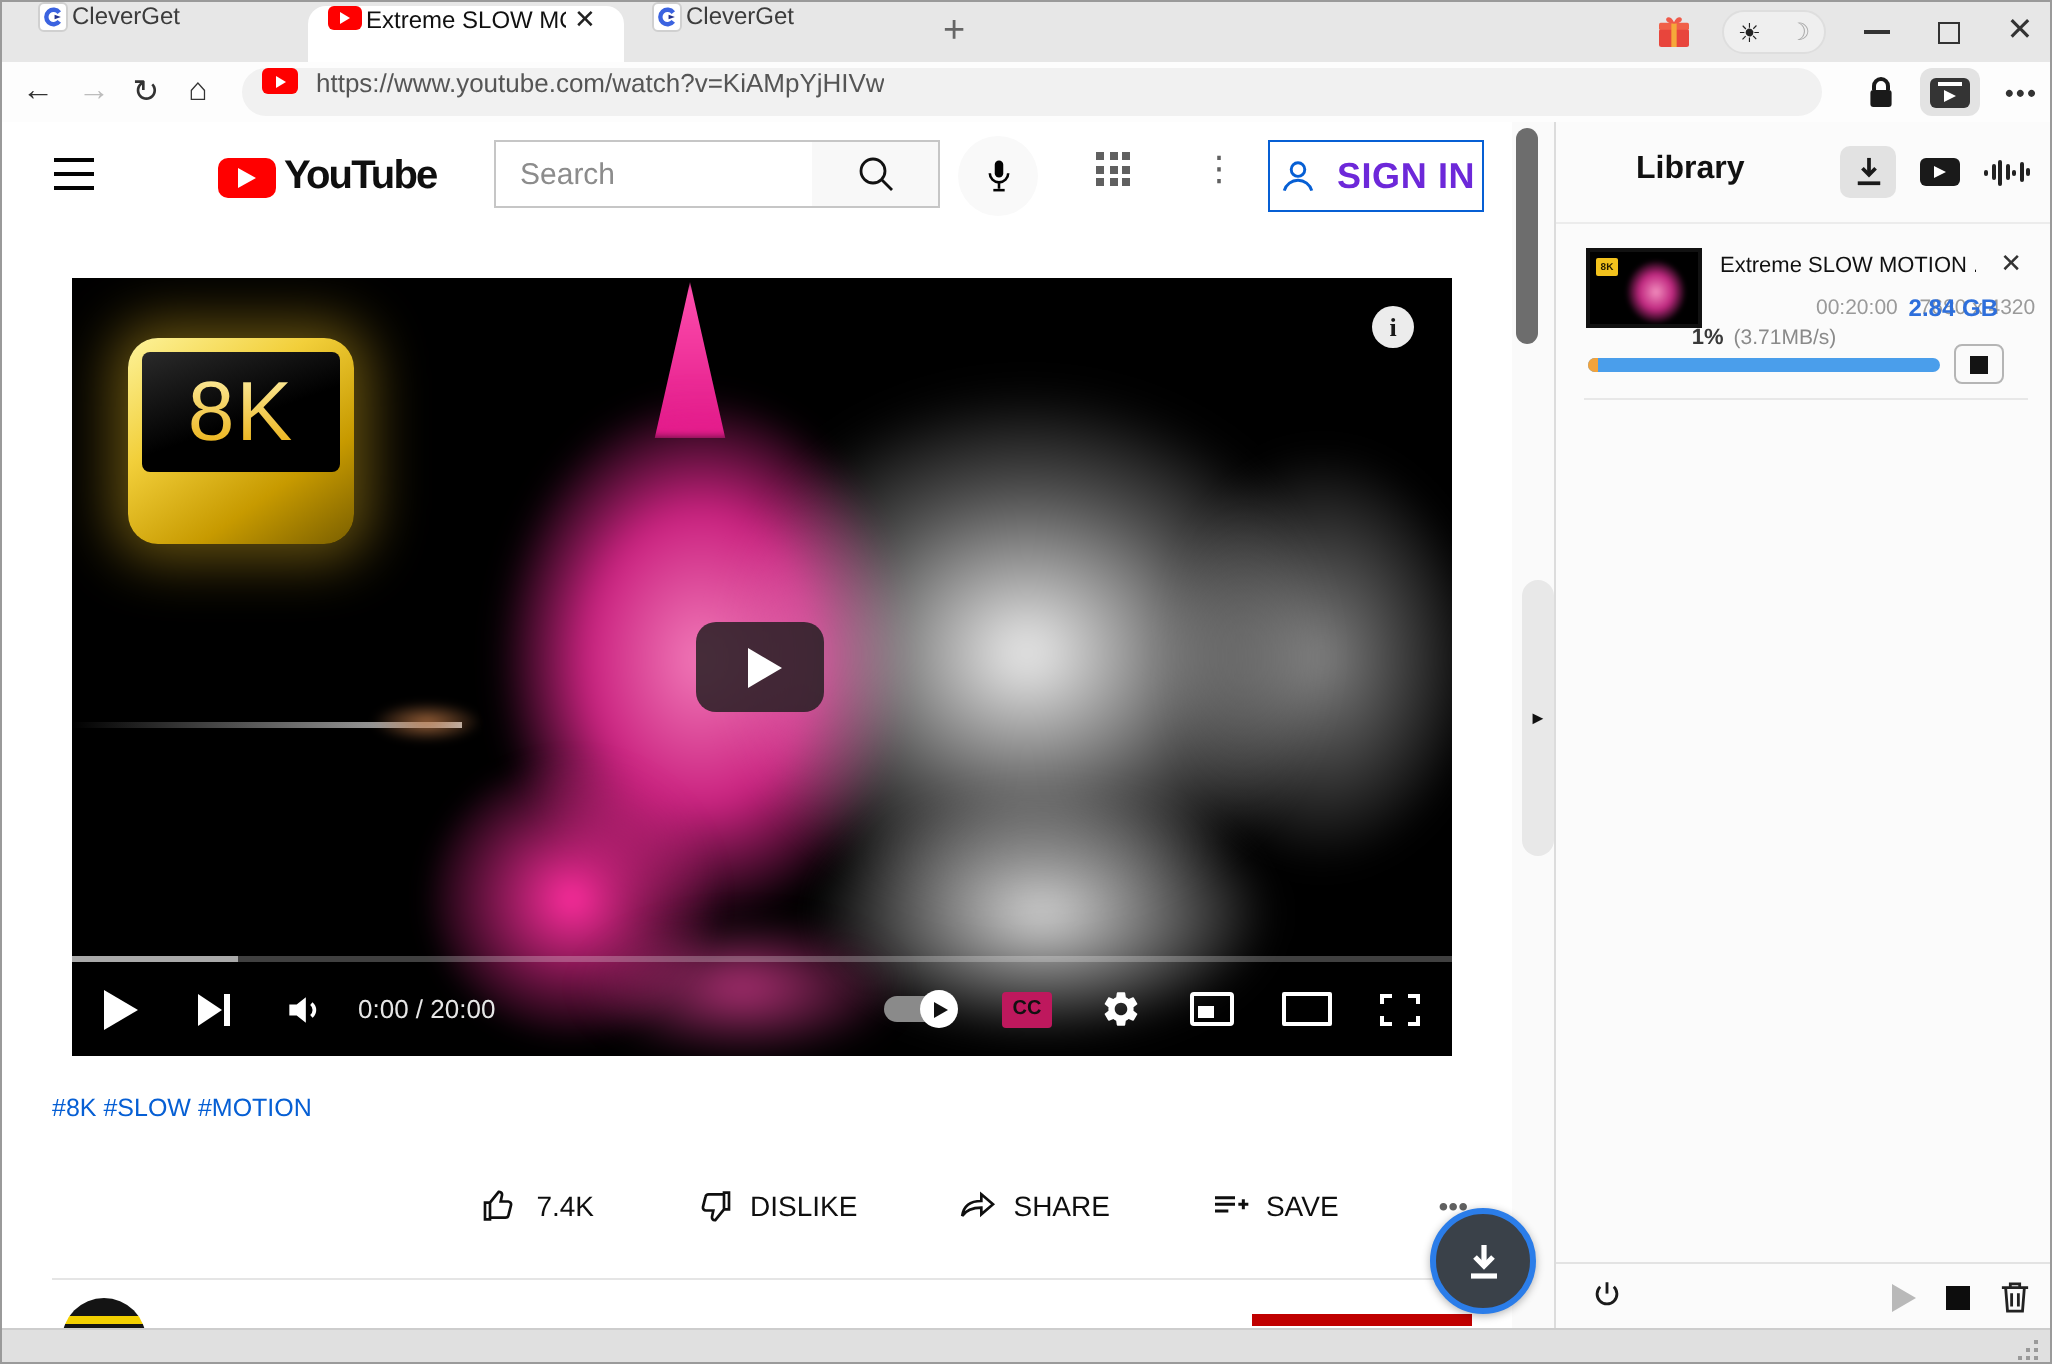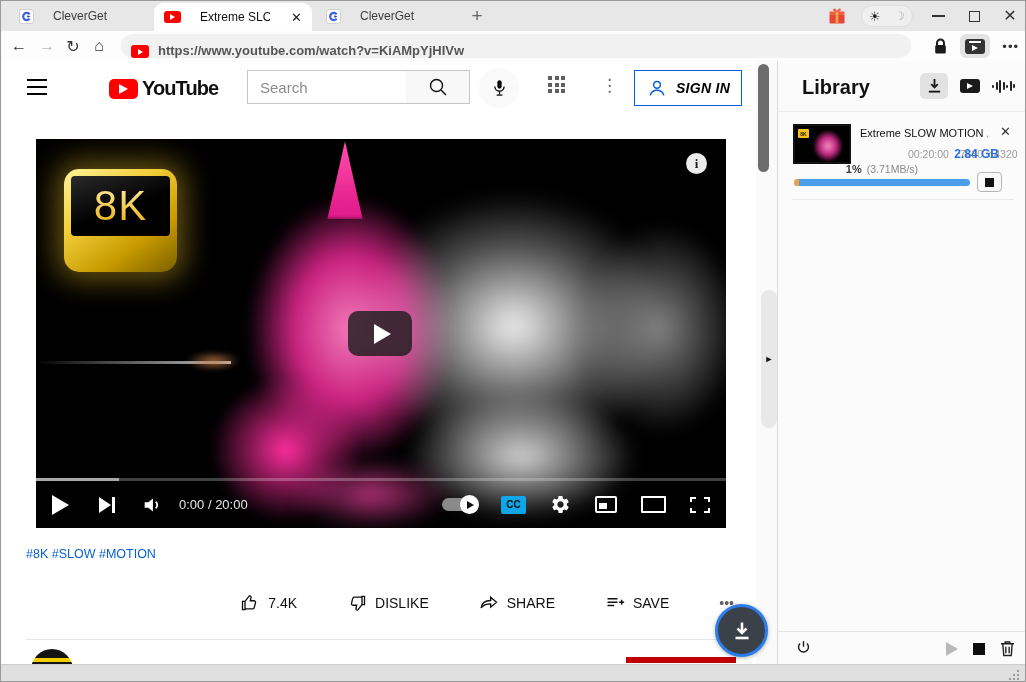--- a/index.html
+++ b/index.html
@@ -2,21 +2,21 @@
 <html><head>
 <meta charset="utf-8">
 <style>
   * { margin:0; padding:0; box-sizing:border-box; }
   html,body { width:1026px; height:682px; overflow:hidden; }
   body { font-family:"Liberation Sans","DejaVu Sans",sans-serif; user-select:none; }
   #app { position:relative; width:1026px; height:682px; background:#fff; overflow:hidden; border:1px solid #9a9a9a; }
 
   
   .titlebar { position:absolute; left:0; top:0; width:1026px; height:30px; background:#e7e7e7; }
-  .tab { position:absolute; top:0; height:30px; display:flex; align-items:center; gap:19px; padding:0 10px; }
+  .tab { position:absolute; top:0; height:30px; display:flex; gap:2px; padding:0 10px; }
   .tab-label { font-size:12px; color:#3c3c3c; white-space:nowrap; overflow:hidden; }
   .tab.active { background:#fff; border-radius:9px 9px 0 0; top:2px; height:28px; }
   .tab.active .tab-label { color:#111; }
   .cg-fav { width:15px; height:15px; border-radius:3px; background:#fff; border:1px solid #d0d0d0; display:flex; align-items:center; justify-content:center; flex:0 0 auto; }
   .yt-fav { width:17px; height:12px; border-radius:3px; background:#f00; display:flex; align-items:center; justify-content:center; flex:0 0 auto; }
   .yt-fav i { display:block; width:0; height:0; border-left:5px solid #fff; border-top:3px solid transparent; border-bottom:3px solid transparent; }
   .tab-close { font-size:13px; color:#222; margin-left:2px; cursor:pointer; line-height:1; }
   .newtab { position:absolute; left:464px; top:3px; width:24px; height:24px; font-size:19px; color:#666; display:flex; align-items:center; justify-content:center; }
   .tb-right { position:absolute; right:6px; top:0; height:30px; display:flex; align-items:center; gap:14px; }
   .theme-pill { width:52px; height:22px; background:#efefef; border:1px solid #dedede; border-radius:11px; display:flex; align-items:center; justify-content:space-around; }
@@ -24,21 +24,21 @@
   .theme-pill .moon { font-size:12px; color:#a9a9a9; line-height:1; }
   .winbtn { width:22px; height:22px; display:flex; align-items:center; justify-content:center; }
   .min-glyph { width:13px; height:2px; background:#333; }
   .max-glyph { width:11px; height:11px; border:1.6px solid #333; }
   .close-glyph { font-size:16px; color:#333; line-height:1; }
 
   
   .navbar { position:absolute; left:0; top:30px; width:1026px; height:30px; background:#fdfdfd; }
   .nav-ico { position:absolute; top:0; height:30px; display:flex; align-items:center; justify-content:center; font-size:16px; color:#333; width:24px; }
   .nav-ico.disabled { color:#bdbdbd; }
-  .urlbar { position:absolute; left:120px; top:3px; width:790px; height:24px; background:#f1f1f1; border-radius:13px; display:flex; align-items:flex-end; padding:0 10px; gap:9px;font-weight:bold; }
+  .urlbar { position:absolute; left:120px; top:3px; width:790px; height:24px; background:#f1f1f1; border-radius:13px; display:flex; align-items:flex-start; padding:0 10px; gap:9px; }
   .url-text { font-size:13px; color:#555; white-space:nowrap; overflow:hidden; }
   .nav-right { position:absolute; right:8px; top:0; height:30px; display:flex; align-items:center; gap:12px; }
   .dl-btn { width:30px; height:24px; background:#e3e3e3; border-radius:6px; display:flex; align-items:center; justify-content:center; }
   .vid-dl-ico { width:20px; height:15px; background:#343434; border-radius:3px; position:relative; }
   .vid-dl-ico::before { content:""; position:absolute; left:4px; top:2.5px; width:12px; height:2px; background:#fff; }
   .vid-dl-ico::after { content:""; position:absolute; left:7px; top:6px; width:0; height:0; border-left:6px solid #fff; border-top:3.5px solid transparent; border-bottom:3.5px solid transparent; }
   .dots3 { font-size:13px; color:#333; letter-spacing:1px; }
 
   
   .browser { position:absolute; left:0; top:60px; width:755px; height:603px; background:#fff; overflow:hidden; }
@@ -56,21 +56,21 @@
   .yt-logo-box i { width:0; height:0; border-left:9px solid #fff; border-top:5.5px solid transparent; border-bottom:5.5px solid transparent; }
   .yt-wordmark { font-size:20px; font-weight:700; color:#0f0f0f; letter-spacing:-0.9px; }
   .search-input { position:absolute; left:246px; top:9px; width:160px; height:34px; border:1px solid #c6c6c6; padding:0 12px; font-size:15px; color:#111; background:#fff; outline:none; font-family:inherit; }
   .search-input::placeholder { color:#8c8c8c; }
   .search-btn { position:absolute; left:405px; top:9px; width:64px; height:34px; border:1px solid #c6c6c6; border-left:none; background:#f8f8f8; display:flex; align-items:center; justify-content:center; }
   .mic-btn { position:absolute; left:478px; top:7px; width:40px; height:40px; border-radius:50%; background:#f9f9f9; display:flex; align-items:center; justify-content:center; }
   .grid-ico { position:absolute; left:547px; top:15px; display:grid; grid-template-columns:repeat(3,4px); grid-gap:2.5px; }
   .grid-ico i { width:4px; height:4px; background:#606060; }
   .kebab { position:absolute; left:600px; top:14px; font-size:17px; color:#606060; }
   .signin-btn { position:absolute; left:633px; top:9px; width:108px; height:36px; border:1px solid #065fd4; background:#fff; display:flex; align-items:center; justify-content:center; gap:8px; }
-  .signin-btn span { font-size:14px; font-weight:600; color:#000000; letter-spacing:.3px;font-style:italic; }
+  .signin-btn span { font-size:18px; font-weight:600; color:#6d28d9; letter-spacing:.3px; }
 
   
   .player { position:absolute; left:35px; top:78px; width:690px; height:389px; background:#000; overflow:hidden; }
   .blob { position:absolute; border-radius:50%; }
   .rod { position:absolute; left:0; top:222px; width:195px; height:3px; background:linear-gradient(90deg, rgba(180,180,180,0), rgba(225,225,225,.85)); }
   .rod-tip { position:absolute; left:150px; top:212px; width:55px; height:20px; background:radial-gradient(closest-side, rgba(190,120,70,.8), transparent); filter:blur(2px); border-radius:50%; }
   .knot { position:absolute; left:288px; top:2px; width:42px; height:78px; background:linear-gradient(180deg,#ff4fae,#e01687); clip-path:polygon(50% 0, 92% 100%, 8% 100%); filter:blur(2px); }
   .pink-main { left:212px; top:58px; width:205px; height:265px; background:radial-gradient(closest-side, rgba(255,130,195,.95), rgba(238,40,150,.85) 55%, rgba(238,40,150,0)); filter:blur(7px); }
   .pink-deep { left:175px; top:238px; width:150px; height:145px; background:radial-gradient(closest-side, #ff2d9e, rgba(255,45,158,0)); filter:blur(5px); }
   .pink-low { left:255px; top:320px; width:160px; height:70px; background:radial-gradient(closest-side, rgba(255,70,170,.7), transparent); filter:blur(8px); }
@@ -97,21 +97,21 @@
   .cplay { width:0; height:0; border-left:17px solid #fff; border-top:10px solid transparent; border-bottom:10px solid transparent; }
   .cnext { display:flex; align-items:center; margin-left:30px; }
   .cnext .t { width:0; height:0; border-left:12px solid #fff; border-top:8px solid transparent; border-bottom:8px solid transparent; }
   .cnext .b { width:3px; height:16px; background:#fff; margin-left:1px; }
   .cvol { margin-left:26px; display:flex; align-items:center; }
   .ctime { margin-left:16px; font-size:13px; color:#e6e6e6; white-space:nowrap; }
   .cright { margin-left:auto; display:flex; align-items:center; gap:24px; }
   .cswitch { width:35px; height:13px; background:#8a8a8a; border-radius:7px; position:relative; }
   .cswitch .knob { position:absolute; right:-2px; top:-3px; width:19px; height:19px; background:#fff; border-radius:50%; display:flex; align-items:center; justify-content:center; }
   .cswitch .knob i { width:0; height:0; border-left:7px solid #111; border-top:4.5px solid transparent; border-bottom:4.5px solid transparent; margin-left:1px; }
-  .ccc { width:25px; height:18px; background:#0ea5e9; border-radius:2px; color:#111; font-size:10px; font-weight:700; display:flex; align-items:center; justify-content:center; }
+  .ccc { width:25px; height:18px; background:#be185d; border-radius:2px; color:#111; font-size:10px; font-weight:700; display:flex; align-items:center; justify-content:center; }
   .cmini { width:22px; height:17px; border:2px solid #fff; border-radius:2px; position:relative; }
   .cmini i { position:absolute; left:2px; bottom:2px; width:8px; height:6px; background:#fff; }
   .ctheater { width:25px; height:17px; border:2px solid #fff; border-radius:1px; }
   .cfs { width:20px; height:16px; position:relative; }
   .cfs i { position:absolute; width:6px; height:5px; border:2px solid #fff; }
   .cfs i:nth-child(1){left:0;top:0;border-right:none;border-bottom:none;}
   .cfs i:nth-child(2){right:0;top:0;border-left:none;border-bottom:none;}
   .cfs i:nth-child(3){left:0;bottom:0;border-right:none;border-top:none;}
   .cfs i:nth-child(4){right:0;bottom:0;border-left:none;border-top:none;}
 
@@ -122,21 +122,21 @@
   .actions { position:absolute; right:22px; top:532px; display:flex; align-items:center; gap:50px; }
   .act { display:flex; align-items:center; gap:8px; font-size:14px; font-weight:500; color:#0f0f0f; }
   .act svg { display:block; }
   .vdivider { position:absolute; left:25px; top:578px; width:705px; height:1px; background:#e5e5e5; }
   .ch-avatar { position:absolute; left:30px; top:588px; width:42px; height:42px; border-radius:50%; background:linear-gradient(#141414 9px, #f2cf00 9px, #f2cf00 13px, #141414 13px); }
   .sub-sliver { position:absolute; left:625px; top:596px; width:110px; height:6px; background:#c00000; }
 
   
   .library { position:absolute; left:776px; top:60px; width:250px; height:603px; background:#fbfbfb; border-left:1px solid #dcdcdc; }
   .lib-header { position:absolute; left:0; top:0; width:100%; height:50px; }
-  .lib-title { position:absolute; left:24px; top:15px; font-size:20px; font-weight:700; color:#111; }
+  .lib-title { position:absolute; left:40px; top:15px; font-size:16px; font-weight:700; color:#111; }
   .lib-icons { position:absolute; right:12px; top:12px; display:flex; align-items:center; gap:12px; }
   .lib-dl-btn { width:28px; height:26px; background:#e2e2e2; border-radius:5px; display:flex; align-items:center; justify-content:center; }
   .lib-vid-ico { width:20px; height:14px; background:#1a1a1a; border-radius:3px; display:flex; align-items:center; justify-content:center; }
   .lib-vid-ico i { width:0; height:0; border-left:6px solid #fff; border-top:3.5px solid transparent; border-bottom:3.5px solid transparent; }
   .wave-ico { display:flex; align-items:center; gap:1.5px; }
   .wave-ico i { width:2px; background:#222; border-radius:1px; }
   .lib-hdiv { position:absolute; left:0; top:50px; width:100%; height:1px; background:#ececec; }
 
   .lib-item { position:absolute; left:0; top:58px; width:100%; height:138px; }
   .thumb { position:absolute; left:15px; top:5px; width:58px; height:40px; background:#000; border:2px solid #111; overflow:hidden; }

